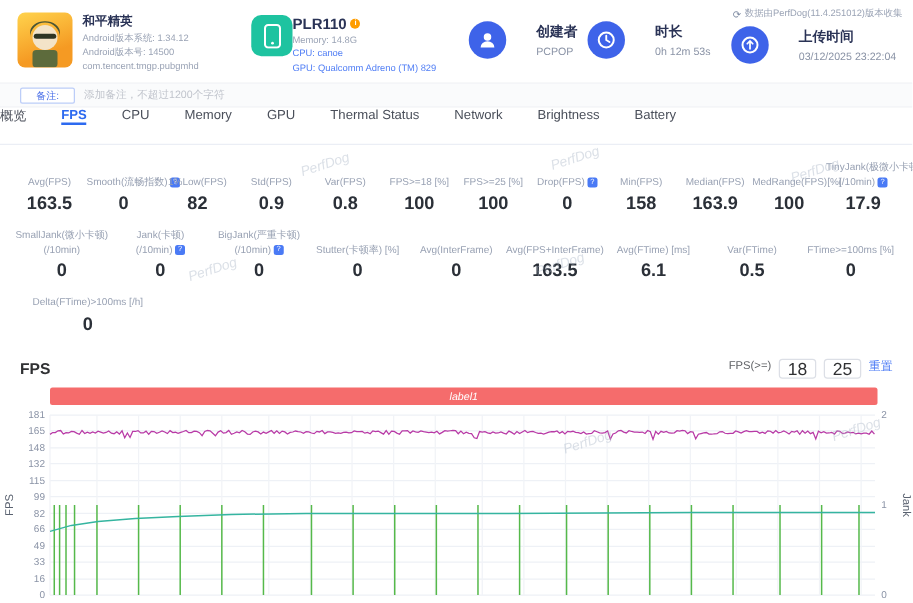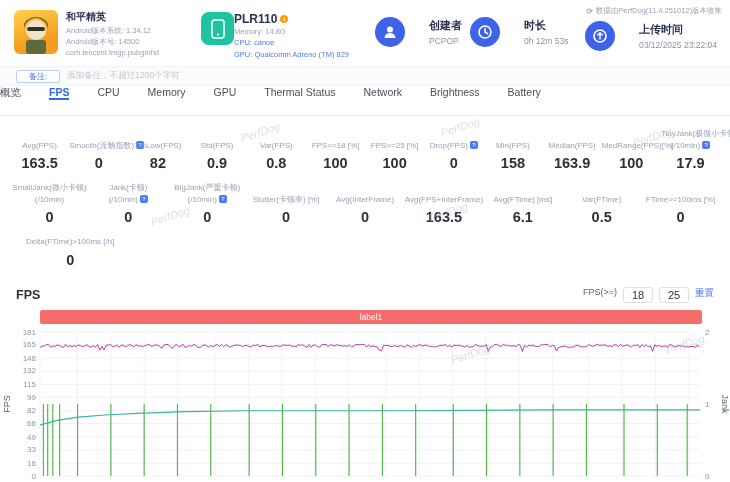--- a/index.html
+++ b/index.html
@@ -57,25 +57,25 @@
   .info-icon { display:inline-block; width:8px; height:8px; line-height:8px; border-radius:2px;
     background:#4a7af5; color:#fff; font-size:6px; margin-left:2px; vertical-align:1px;
     text-align:center; cursor:pointer; }
 
   
   .sec-head { display:flex; align-items:center; padding:6px 16px 4px; }
   .sec-title { font-size:12.5px; font-weight:bold; color:#303133; }
   .sec-controls { margin-left:auto; display:flex; align-items:flex-start; gap:6px; }
   .thr-label { font-size:9px; color:#606266; }
   .thr-input { width:30px; height:16px; border:1px solid #dcdfe6; border-radius:3px;
-    text-align:center; font-size:11px; color:#303133; font-family:"Liberation Sans",sans-serif; }
+    text-align:center; font-size:14px; color:#303133; font-family:"Liberation Sans",sans-serif; }
   .reset-link { font-size:9.5px; color:#4a7af5; cursor:pointer; }
   .label-bar { margin:3px 28px 0 40px; height:14px; background:#f56c6c; border-radius:2px;
     color:#fff; font-size:8.5px; display:flex; align-items:center; justify-content:center;
-    cursor:pointer; }
+    cursor:pointer;font-style:italic; }
   #chart-svg { display:block; margin-top:2px; }
 
   
   .wm-layer { position:absolute; inset:0; pointer-events:none; z-index:40; }
   .wm { position:absolute; font-size:11px; color:rgba(170,180,198,0.42);
     transform:rotate(-18deg); font-style:italic; }
 </style>
 </head>
 <body>
 

